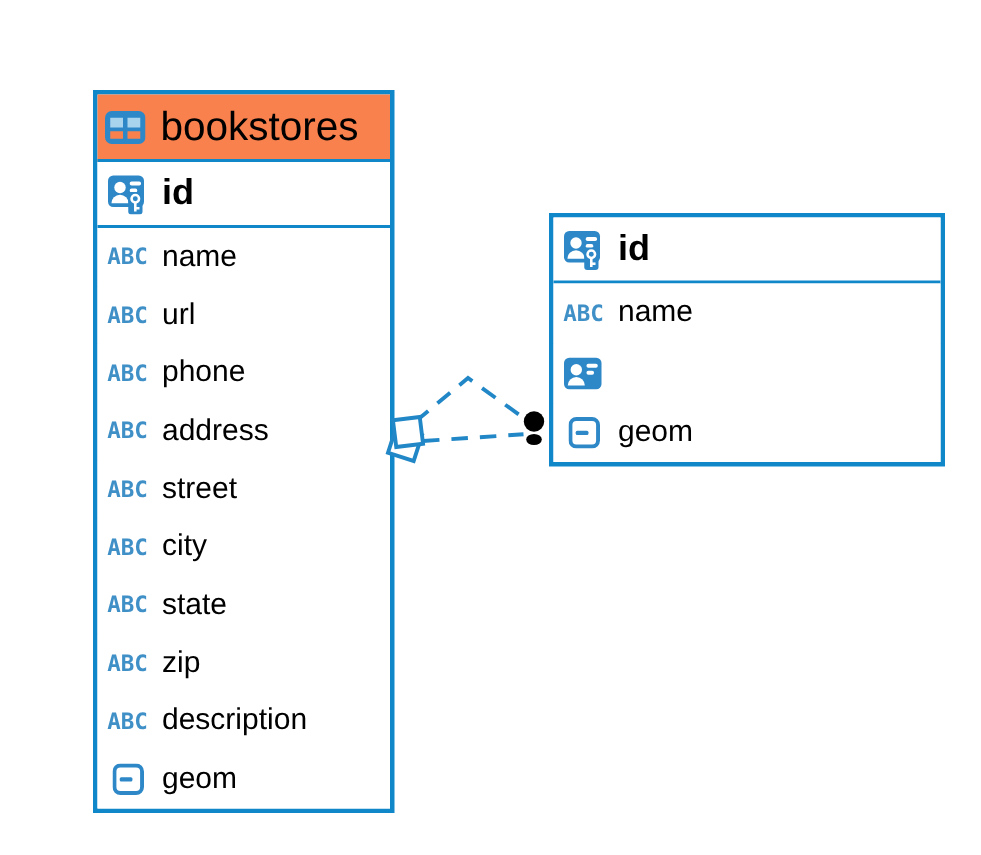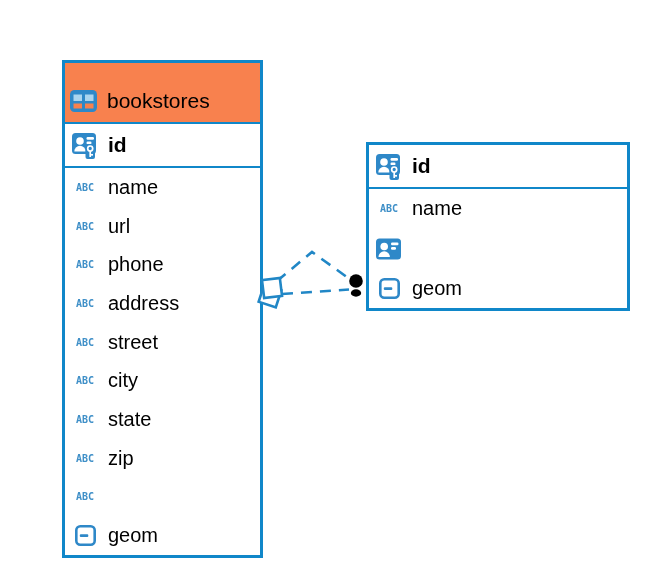--- a/index.html
+++ b/index.html
@@ -18,41 +18,41 @@
   }
   .canvas{position:absolute;inset:0;}
   .er-table{
     position:absolute;background:#fff;border:3px solid var(--blue);
     box-sizing:content-box;
   }
   #table-bookstores{left:62px;top:60px;width:195px;}
   #table-routes{left:366px;top:142px;width:258px;}
   .tbl-header{
     display:flex;align-items:center;gap:8px;
-    padding:16px 4px 0 5px;font-size:21px;
+    padding:0 4px 0 5px;font-size:27px;
     border-bottom:2.5px solid var(--blue);
   }
   .tbl-header.orange{background:var(--orange);height:43px;}
   .tbl-header.gray{background:var(--gray);height:41px;}
   .row{display:flex;align-items:center;padding-left:4px;}
   .key-row{
     height:42px;border-bottom:2.5px solid var(--blue);
-    font-weight:bold;font-size:21px;background:#fff;
+    font-weight:bold;font-size:24px;background:#fff;
   }
   .col-row{font-size:20px;background:#fff;}
   #table-bookstores .col-row{height:38.7px;}
   #table-routes .col-row{height:39.75px;}
   .icon-box{
     width:32px;flex:none;display:flex;align-items:center;justify-content:center;
     margin-right:7px;
   }
   .tbl-header .icon-box{width:27px;margin-right:2px;}
   .abc{
     font-family:"DejaVu Sans Mono", monospace;font-weight:bold;
-    font-size:10px;color:#4090c8;letter-spacing:0;user-select:none;
+    font-size:15px;color:#4090c8;letter-spacing:0;user-select:none;
   }
   .cname{white-space:nowrap;}
   .relations{
     position:absolute;left:0;top:0;width:654px;height:570px;
     z-index:5;pointer-events:none;
   }
   .dash{stroke:var(--rel-blue);stroke-width:2.6;stroke-dasharray:11 8;fill:none;}
   .marker-square{fill:#fff;stroke:var(--rel-blue);stroke-width:2.6;}
 </style>
 </head>
@@ -118,20 +118,21 @@
     <div class="row col-row">
       <span class="icon-box abc">ABC</span>
       <span class="cname">state</span>
     </div>
     <div class="row col-row">
       <span class="icon-box abc">ABC</span>
       <span class="cname">zip</span>
     </div>
     <div class="row col-row">
       <span class="icon-box abc">ABC</span>
+      <span class="cname">description</span>
     </div>
     <div class="row col-row">
       <span class="icon-box">
         <svg width="21" height="21" viewBox="0 0 21 21">
           <rect x="1.3" y="1.3" width="18.4" height="18.4" rx="4" fill="#fff" stroke="#2e88c8" stroke-width="2.6"></rect>
           <rect x="4.8" y="9.2" width="8.5" height="2.8" rx="1" fill="#2e88c8"></rect>
         </svg>
       </span>
       <span class="cname">geom</span>
     </div>

